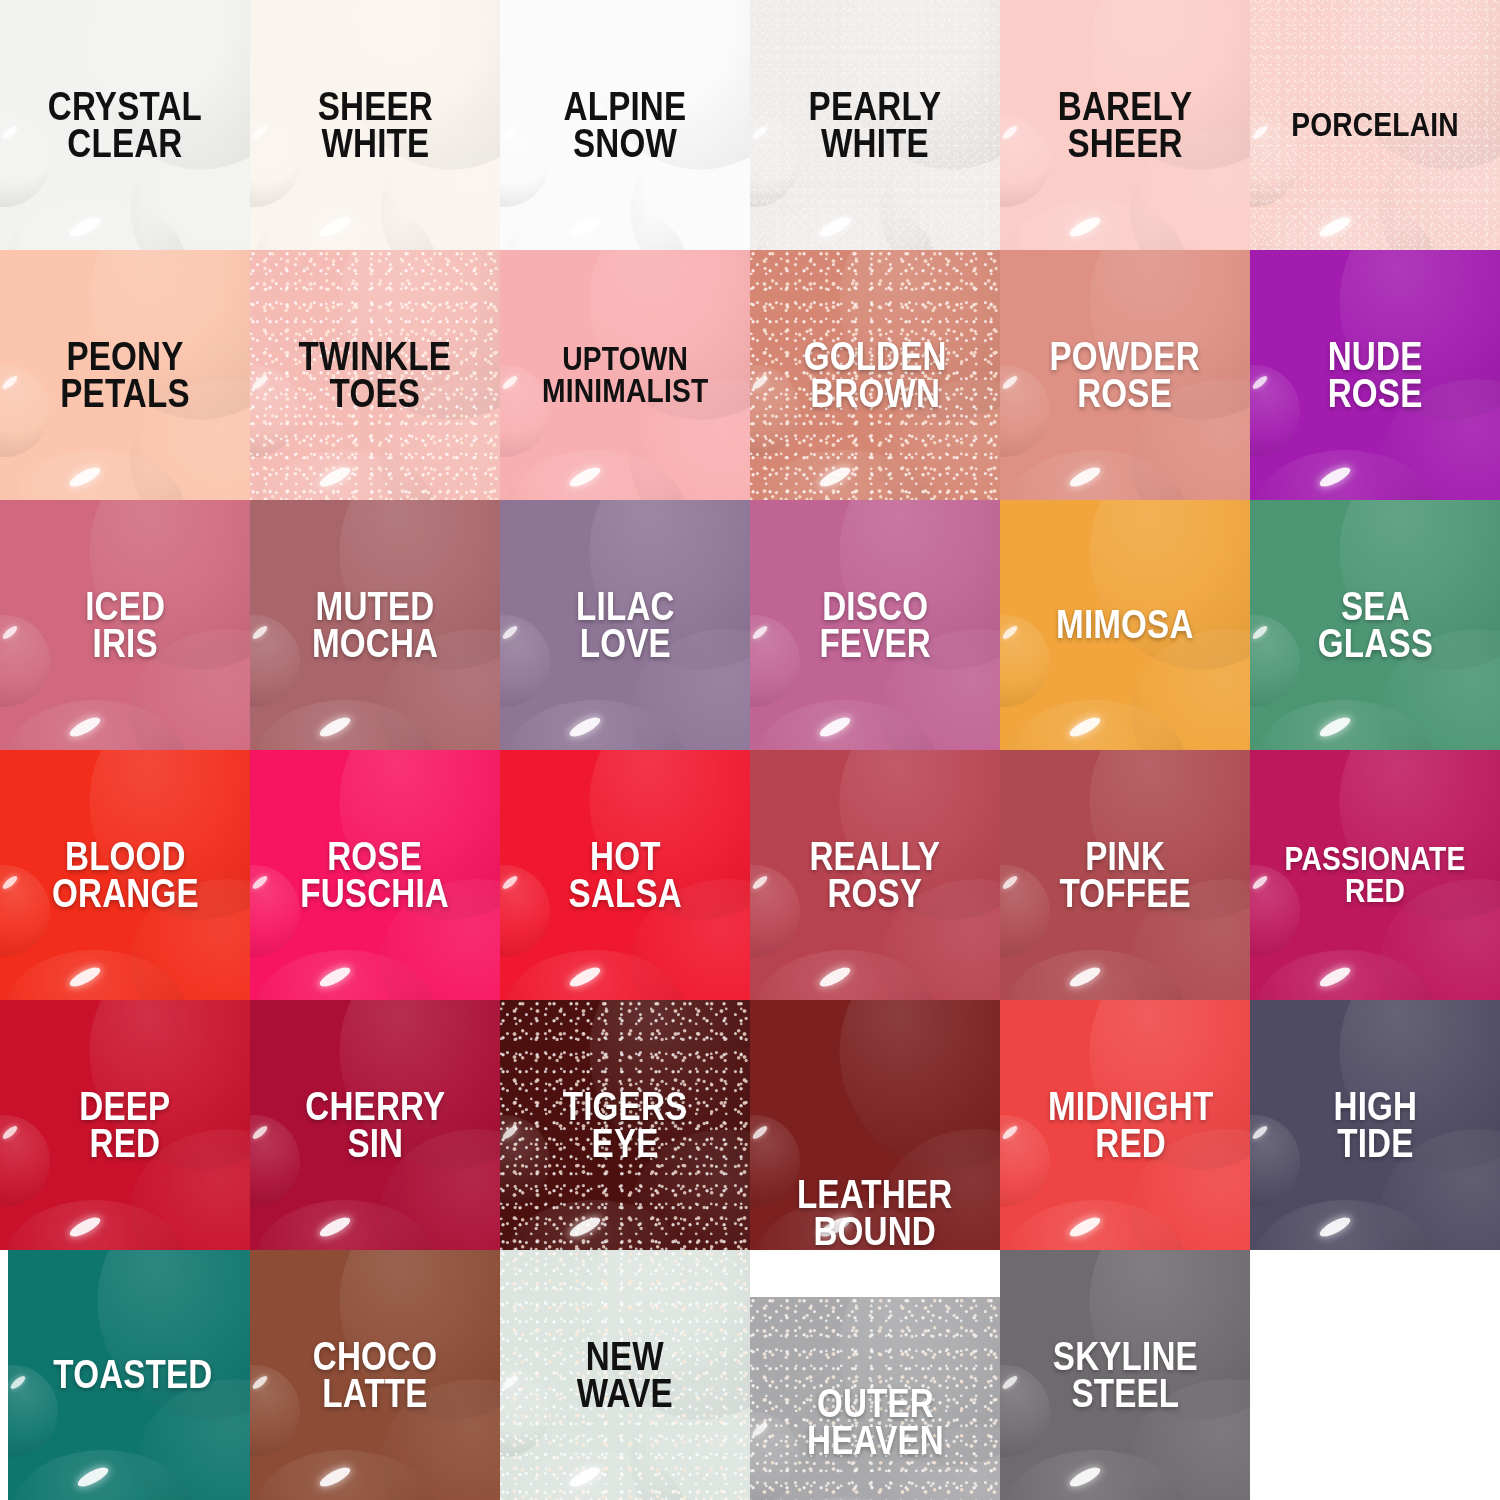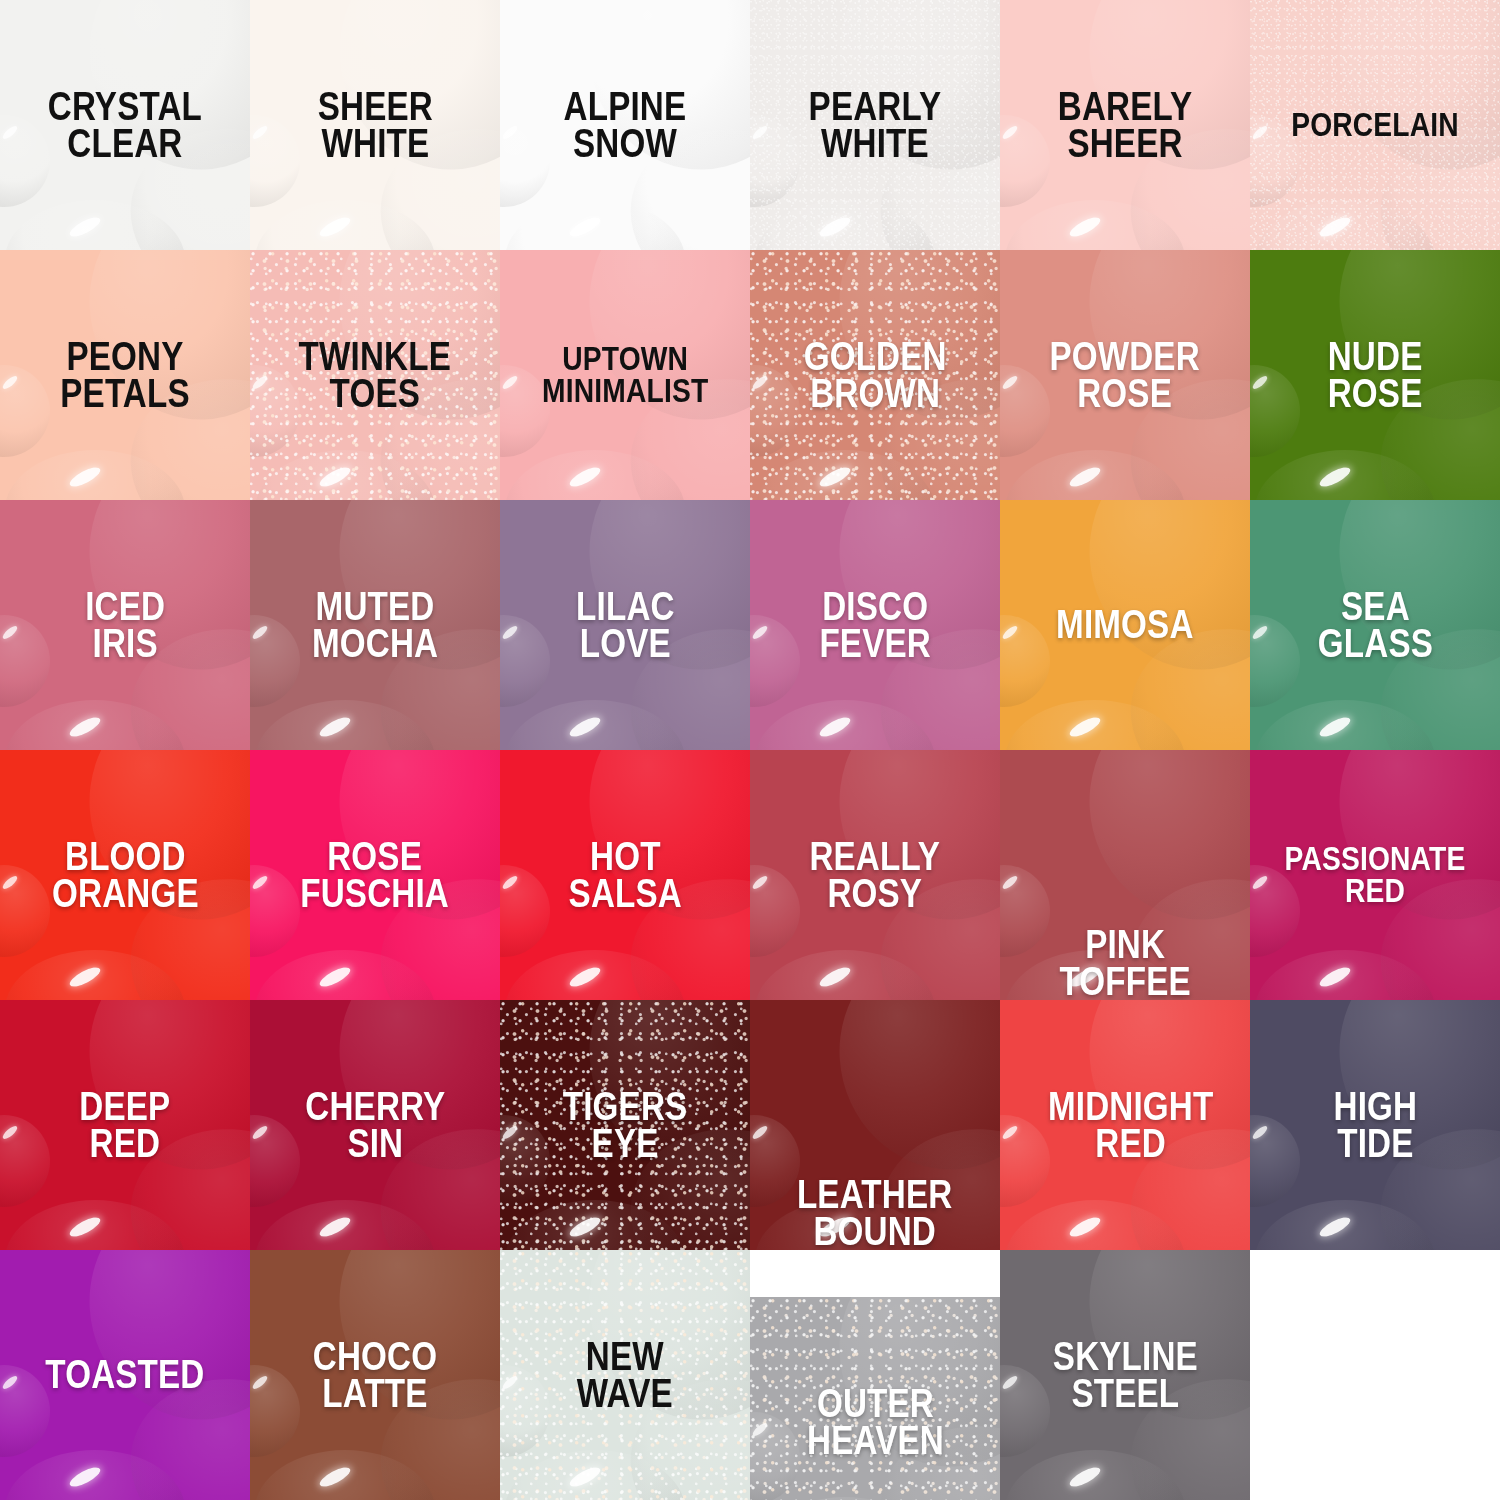--- a/index.html
+++ b/index.html
@@ -243,21 +243,21 @@
     <div class="swatch" style="background: rgb(222, 144, 132);">
       <div class="blob blob-a"></div>
       <div class="blob blob-b"></div>
       <div class="blob blob-c"></div>
       <div class="blob blob-d"></div>
       <div class="glint glint-main"></div>
       <div class="glint glint-left"></div>
       <div class="label light l-2">POWDER
 ROSE</div>
     </div>
-    <div class="swatch" style="background: #4d7c0f;">
+    <div class="swatch" style="background: #a21caf;">
       <div class="blob blob-a"></div>
       <div class="blob blob-b"></div>
       <div class="blob blob-c"></div>
       <div class="blob blob-d"></div>
       <div class="glint glint-main"></div>
       <div class="glint glint-left"></div>
       <div class="label light l-2">NUDE
 ROSE</div>
     </div>
     <div class="swatch" style="background: rgb(208, 105, 127);">
@@ -352,21 +352,21 @@
     <div class="swatch" style="background: rgb(184, 67, 80);">
       <div class="blob blob-a"></div>
       <div class="blob blob-b"></div>
       <div class="blob blob-c"></div>
       <div class="blob blob-d"></div>
       <div class="glint glint-main"></div>
       <div class="glint glint-left"></div>
       <div class="label light l-2">REALLY
 ROSY</div>
     </div>
-    <div class="swatch" style="background: rgb(173, 75, 80); align-items: flex-end;">
+    <div class="swatch" style="background: rgb(173, 75, 80);">
       <div class="blob blob-a"></div>
       <div class="blob blob-b"></div>
       <div class="blob blob-c"></div>
       <div class="blob blob-d"></div>
       <div class="glint glint-main"></div>
       <div class="glint glint-left"></div>
       <div class="label light l-2">PINK
 TOFFEE</div>
     </div>
     <div class="swatch" style="background: #be185d;">
@@ -433,21 +433,21 @@
     <div class="swatch" style="background: rgb(79, 75, 99);">
       <div class="blob blob-a"></div>
       <div class="blob blob-b"></div>
       <div class="blob blob-c"></div>
       <div class="blob blob-d"></div>
       <div class="glint glint-main"></div>
       <div class="glint glint-left"></div>
       <div class="label light l-2">HIGH
 TIDE</div>
     </div>
-    <div class="swatch" style="background: #a21caf;">
+    <div class="swatch" style="background: #0f766e; margin-left: 8px;">
       <div class="blob blob-a"></div>
       <div class="blob blob-b"></div>
       <div class="blob blob-c"></div>
       <div class="blob blob-d"></div>
       <div class="glint glint-main"></div>
       <div class="glint glint-left"></div>
       <div class="label light l-1">TOASTED</div>
     </div>
     <div class="swatch" style="background: rgb(140, 76, 54);">
       <div class="blob blob-a"></div>

